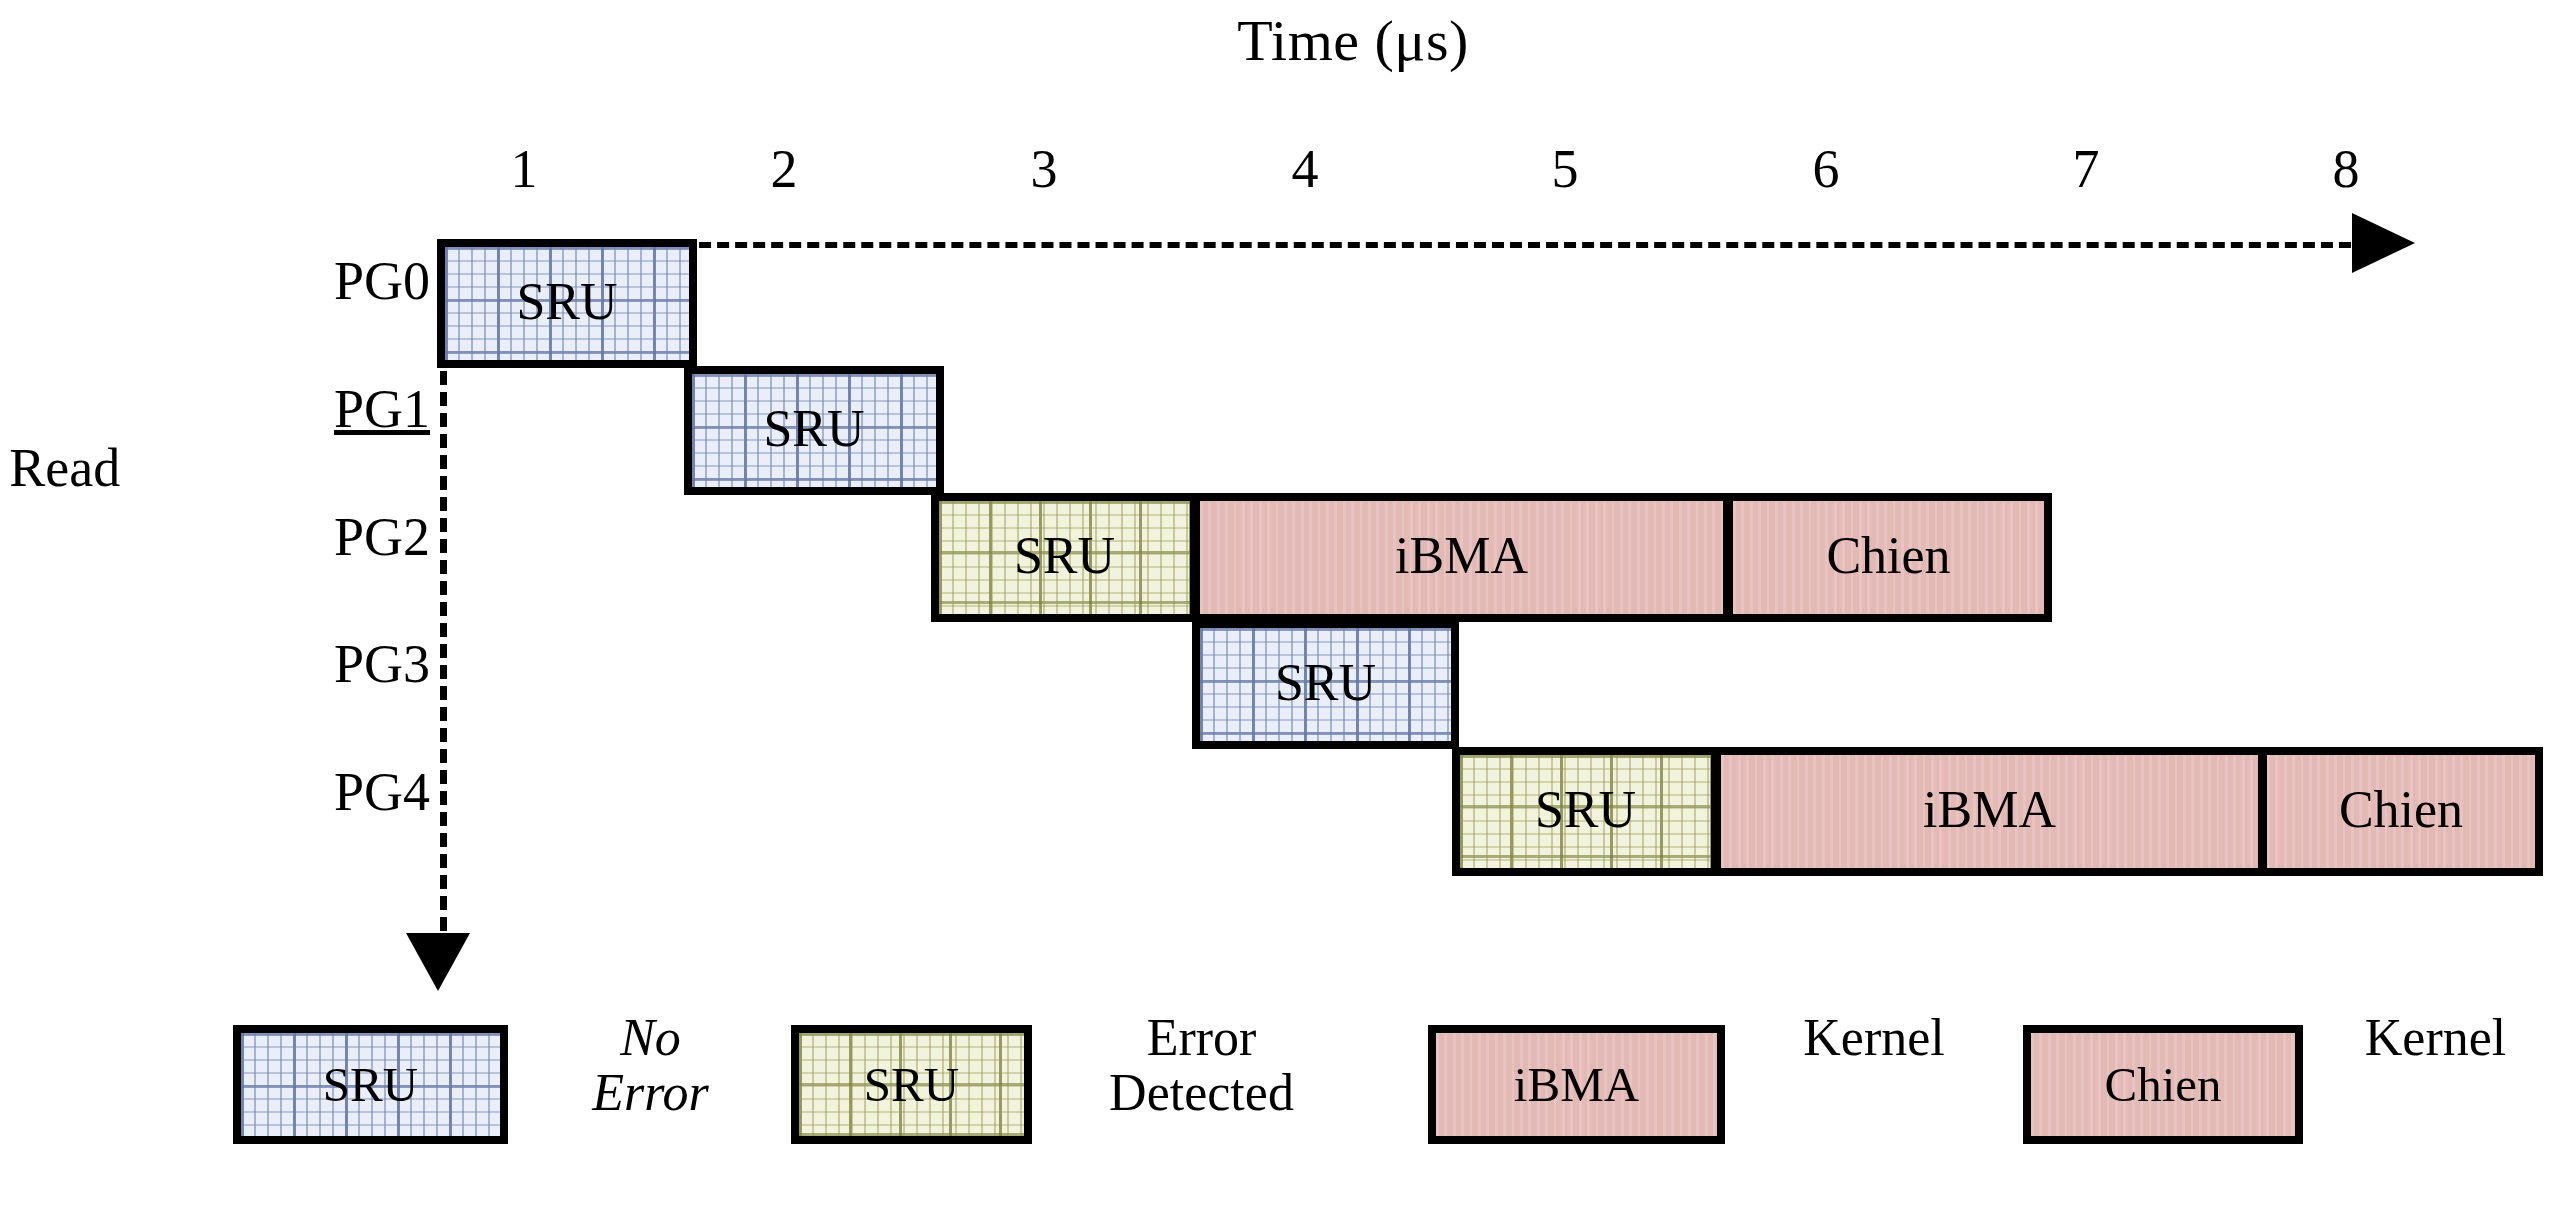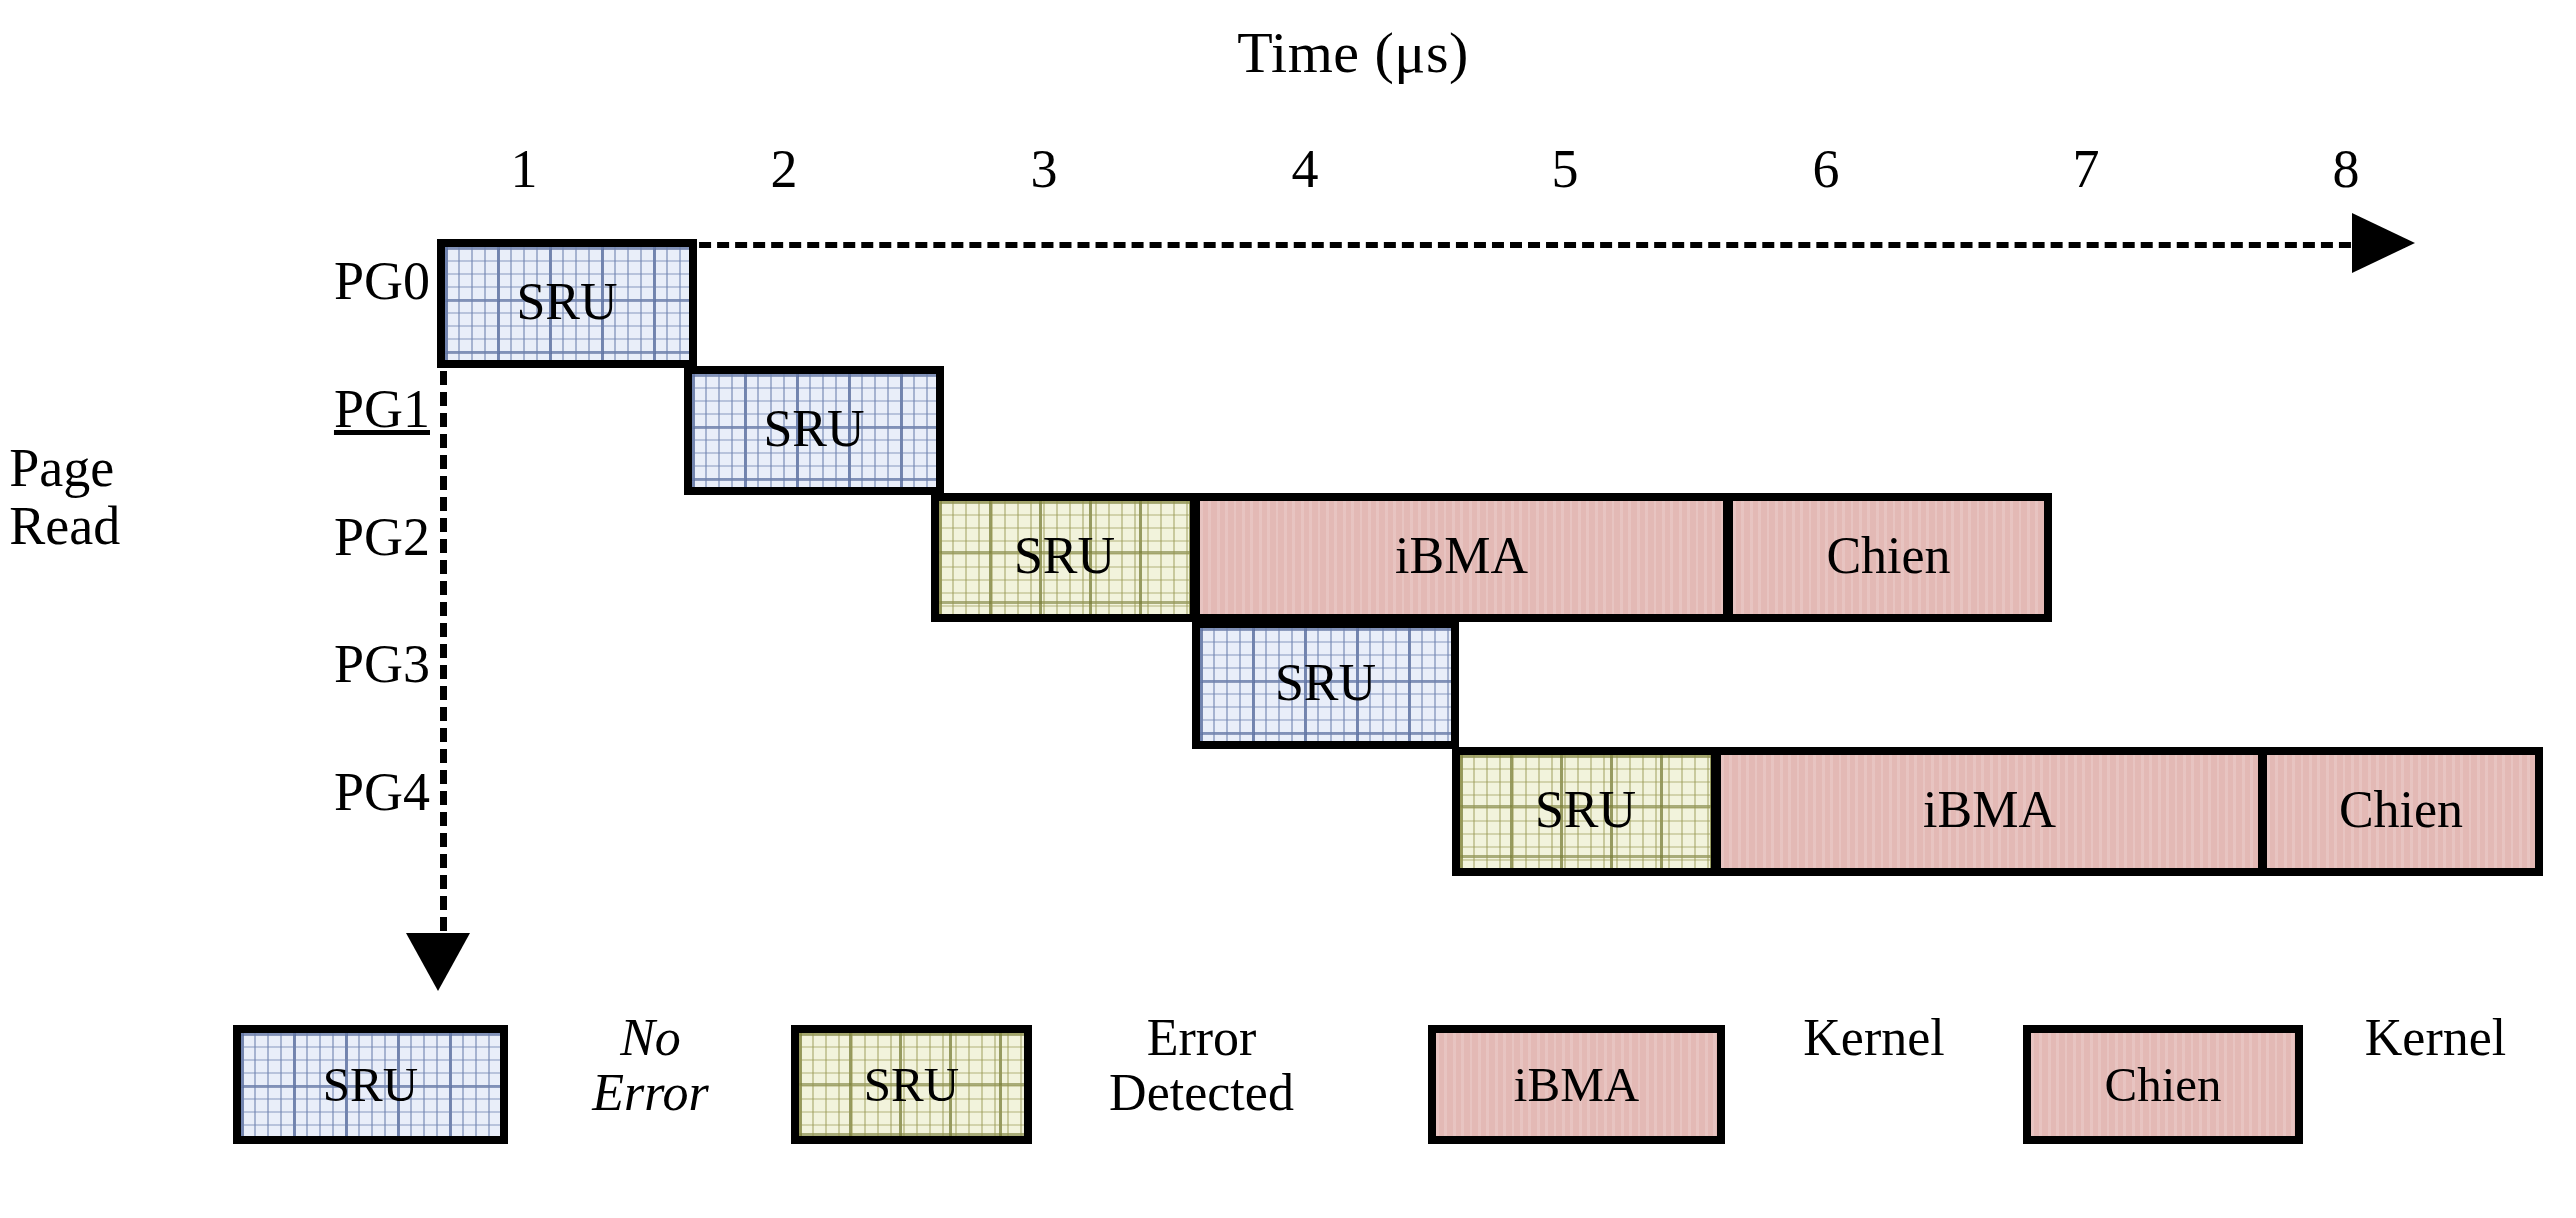--- a/index.html
+++ b/index.html
@@ -2,21 +2,21 @@
 <html style="font-size:15px"><head>
 <meta charset="utf-8">
 <style>
   html,body{margin:0;padding:0;background:#ffffff;}
   body{width:2576px;height:1219px;position:relative;overflow:hidden;
        font-family:"Liberation Serif","DejaVu Serif",serif;color:#000;}
 
   .abs{position:absolute;}
 
   
-  #axis-title{left:1073px;top:24px;width:560px;text-align:center;
+  #axis-title{left:1073px;top:12px;width:560px;text-align:center;
               font-size:58px;line-height:1;letter-spacing:0.5px;}
 
   
   .tick{width:84px;text-align:center;font-size:54px;top:138px;}
 
   
   .pg-label{width:215px;text-align:right;font-size:54px;}
 
   #page-read{left:9.3px;top:439px;width:233px;text-align:left;
              font-size:54px;line-height:1.08;}
@@ -86,21 +86,20 @@
 <div class="abs tick" style="left:2044px;">7</div>
 <div class="abs tick" style="left:2304px;">8</div>
 
 <div class="abs" id="time-axis-line"></div>
 <div class="abs" id="time-axis-head"></div>
 
 <div class="abs" id="start-axis-line"></div>
 <div class="abs" id="start-axis-head"></div>
 
 <div class="abs" id="page-read">
-  <div>Page</div>
   <div>Read</div>
 </div>
 
 <div class="abs pg-label" style="left:215px;top:250px;">PG0</div>
 <div class="abs pg-label" style="left:215px;top:378px;text-decoration:underline;">PG1</div>
 <div class="abs pg-label" style="left:215px;top:506px;">PG2</div>
 <div class="abs pg-label" style="left:215px;top:633px;">PG3</div>
 <div class="abs pg-label" style="left:215px;top:761px;">PG4</div>
 
 <div class="abs task fill-blue" style="left:437px;top:239px;width:260px;height:129px;">

